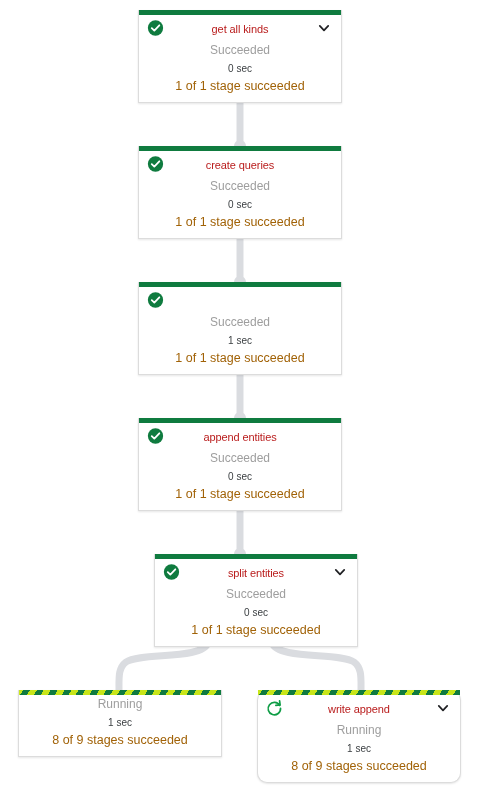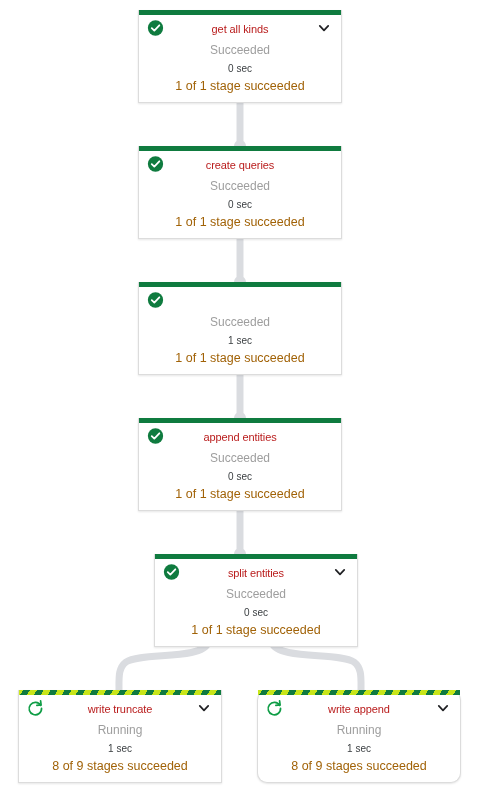--- a/index.html
+++ b/index.html
@@ -211,30 +211,20 @@
     </div>
     <div class="node-body">
       <div class="node-status">Succeeded</div>
       <div class="node-duration">0 sec</div>
       <div class="node-stages">1 of 1 stage succeeded</div>
     </div>
   </div>
 
   <div class="node" style="left:18px; top:690px; width:204px;">
     <div class="node-topbar topbar-running"></div>
-    <div class="node-head">
-      <svg class="status-icon" viewBox="0 0 20 20">
-        <path d="M16.1 7.0 A7.3 7.3 0 1 0 17.1 10.3" fill="none" stroke="#0f9d46" stroke-width="2.0" stroke-linecap="round"></path>
-        <path d="M11.6 6.9 L16.6 6.4 L16.0 1.7" fill="none" stroke="#0f9d46" stroke-width="2.0" stroke-linecap="round" stroke-linejoin="round"></path>
-      </svg>
-      <span class="node-title">write truncate</span>
-      <svg class="chevron" viewBox="0 0 16 16">
-        <path d="M3.2 5.6 L8 10.6 L12.8 5.6" fill="none" stroke="#202124" stroke-width="2" stroke-linecap="round" stroke-linejoin="round"></path>
-      </svg>
-    </div>
     <div class="node-body">
       <div class="node-status">Running</div>
       <div class="node-duration">1 sec</div>
       <div class="node-stages">8 of 9 stages succeeded</div>
     </div>
   </div>
 
   <div class="node" style="left:257px; top:690px; width:204px;border-radius:10px;">
     <div class="node-topbar topbar-running"></div>
     <div class="node-head">

